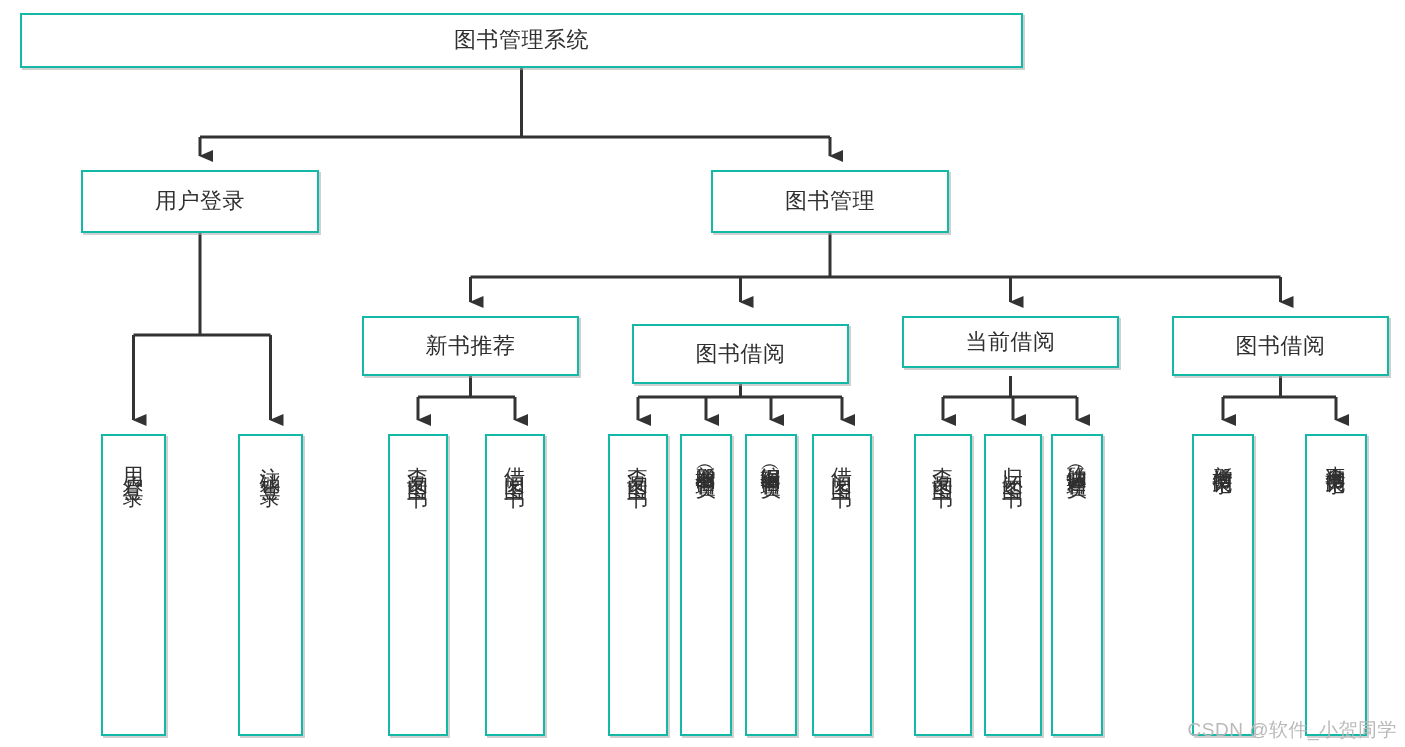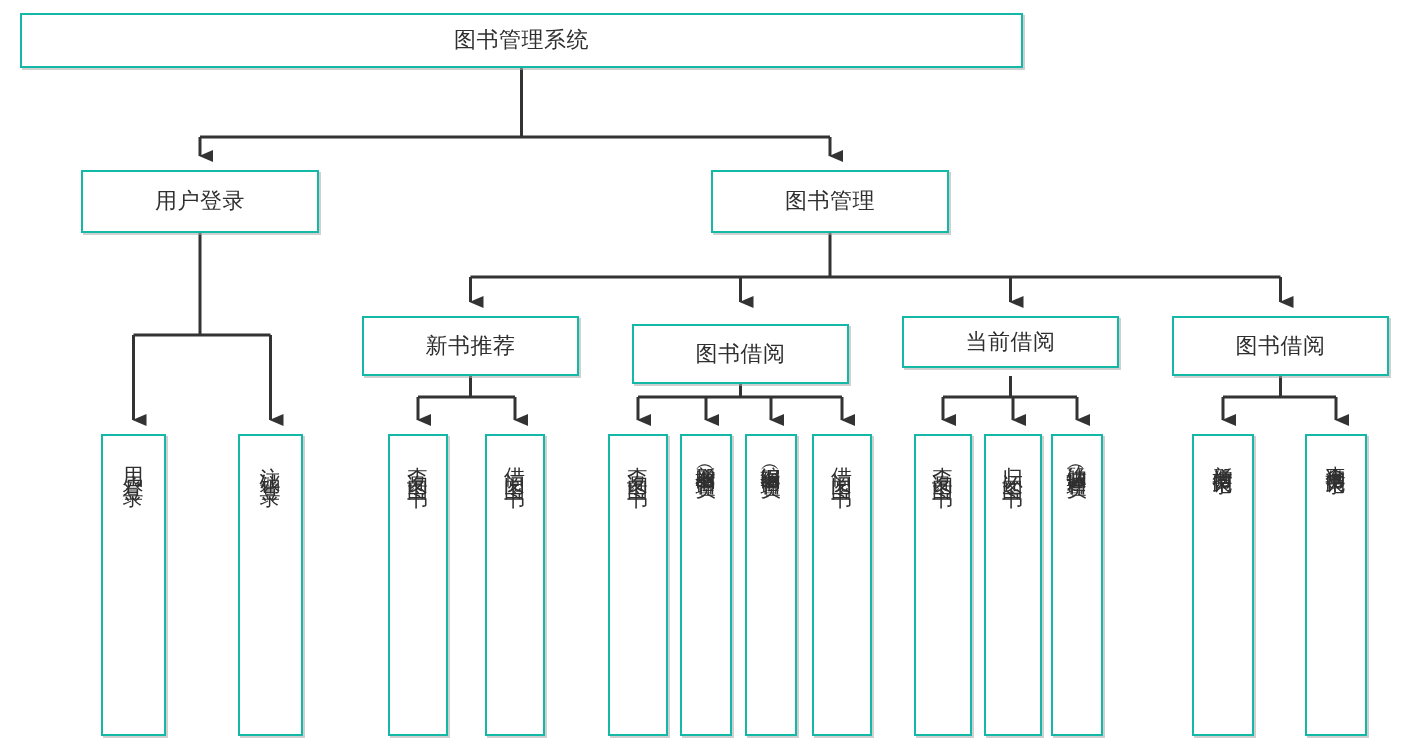--- a/index.html
+++ b/index.html
@@ -159,13 +159,14 @@
         <span class="lbl">确认归还（管理员）</span>
       </div>
       <div class="node vert tight" style="left: 1192px; top: 434px; width: 62px; height: 302px;">
         <span class="lbl">新增借阅记录</span>
       </div>
       <div class="node vert tight" style="left: 1305px; top: 434px; width: 62px; height: 302px;">
         <span class="lbl">查询借阅记录</span>
       </div>
     </div>
 
+  <div id="watermark">CSDN @软件_小贺同学</div>
 </div>
 
 </body></html>

